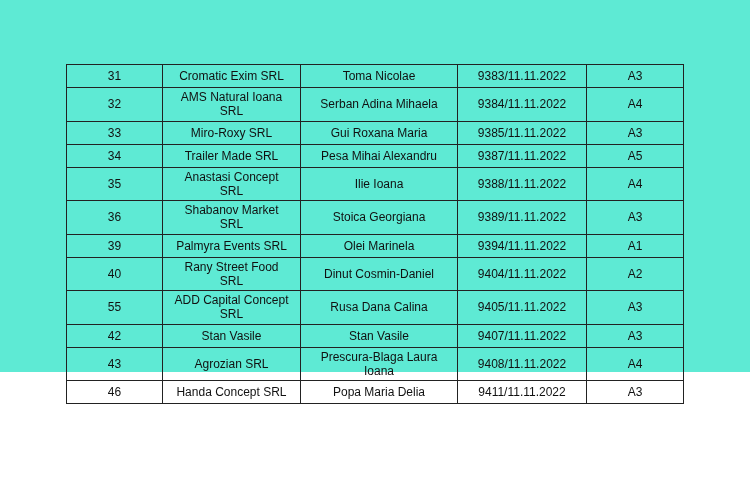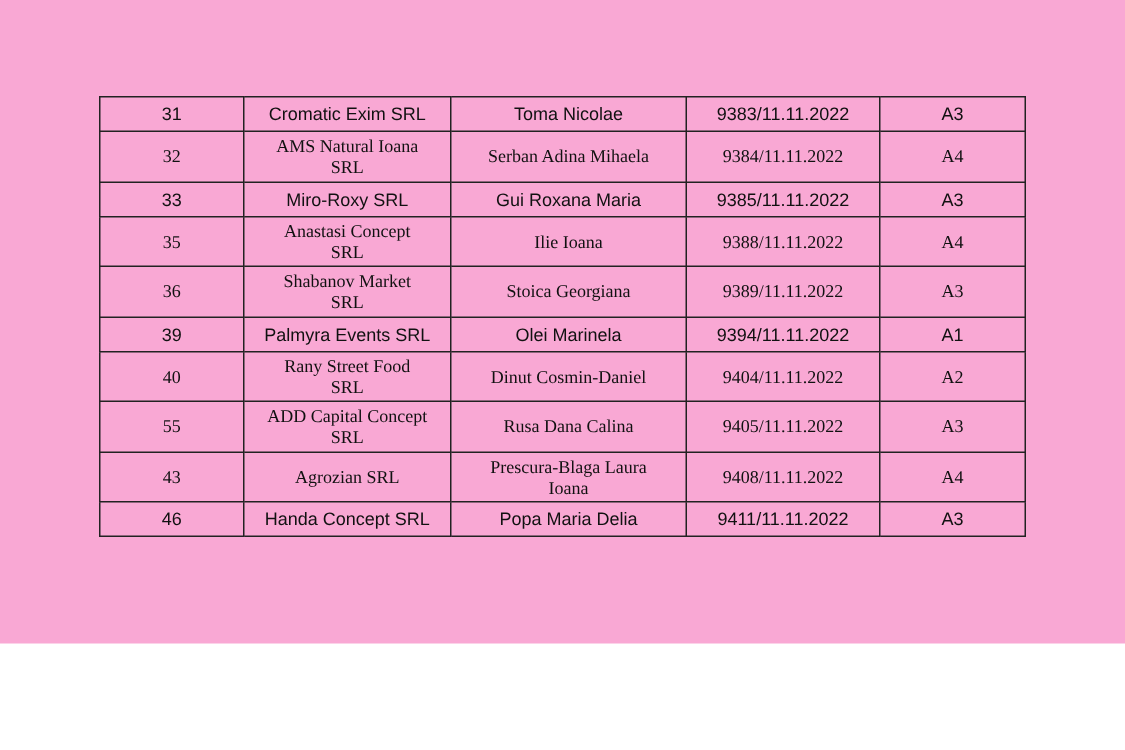--- a/index.html
+++ b/index.html
@@ -7,22 +7,22 @@
     padding: 0;
     width: 750px;
     height: 500px;
     overflow: hidden;
     background: #ffffff;
     font-family: "Liberation Sans", sans-serif;
   }
   .page {
     position: relative;
     width: 750px;
-    height: 429px;
-    background: #f9a8d4;
+    height: 372px;
+    background: #5eead4;
   }
   table.registry {
     position: absolute;
     left: 66px;
     top: 64px;
     width: 617px;
     border-collapse: collapse;
     table-layout: fixed;
     font-size: 12px;
     line-height: 14px;
@@ -30,21 +30,21 @@
   }
   table.registry td {
     border: 1px solid #222222;
     text-align: center;
     vertical-align: middle;
     padding: 1px 10px;
     white-space: pre-line;
     overflow: hidden;
   }
   tr.s td { height: 20px; }
-  tr.d td { height: 30.5px; font-family: Liberation Serif, serif; }
+  tr.d td { height: 30.5px; }
 </style>
 </head>
 <body>
 
 <div class="page">
   <table class="registry">
     <colgroup>
       <col style="width:96px">
       <col style="width:138px">
       <col style="width:157px">
@@ -66,20 +66,27 @@
           <td>Serban Adina Mihaela</td>
           <td>9384/11.11.2022</td>
           <td>A4</td>
         </tr>
         <tr class="s">
           <td>33</td>
           <td>Miro-Roxy SRL</td>
           <td>Gui Roxana Maria</td>
           <td>9385/11.11.2022</td>
           <td>A3</td>
+        </tr>
+        <tr class="s">
+          <td>34</td>
+          <td>Trailer Made SRL</td>
+          <td>Pesa Mihai Alexandru</td>
+          <td>9387/11.11.2022</td>
+          <td>A5</td>
         </tr>
         <tr class="d">
           <td>35</td>
           <td>Anastasi Concept
 SRL</td>
           <td>Ilie Ioana</td>
           <td>9388/11.11.2022</td>
           <td>A4</td>
         </tr>
         <tr class="d">
@@ -106,20 +113,27 @@
           <td>A2</td>
         </tr>
         <tr class="d">
           <td>55</td>
           <td>ADD Capital Concept
 SRL</td>
           <td>Rusa Dana Calina</td>
           <td>9405/11.11.2022</td>
           <td>A3</td>
         </tr>
+        <tr class="s">
+          <td>42</td>
+          <td>Stan Vasile</td>
+          <td>Stan Vasile</td>
+          <td>9407/11.11.2022</td>
+          <td>A3</td>
+        </tr>
         <tr class="d">
           <td>43</td>
           <td>Agrozian SRL</td>
           <td>Prescura-Blaga Laura
 Ioana</td>
           <td>9408/11.11.2022</td>
           <td>A4</td>
         </tr>
         <tr class="s">
           <td>46</td>

